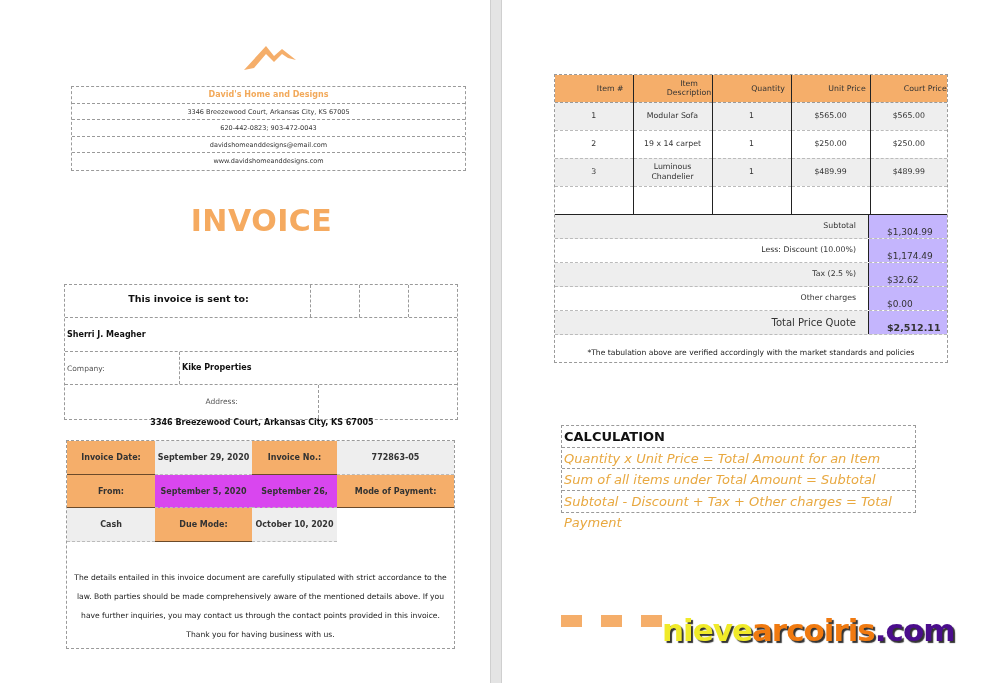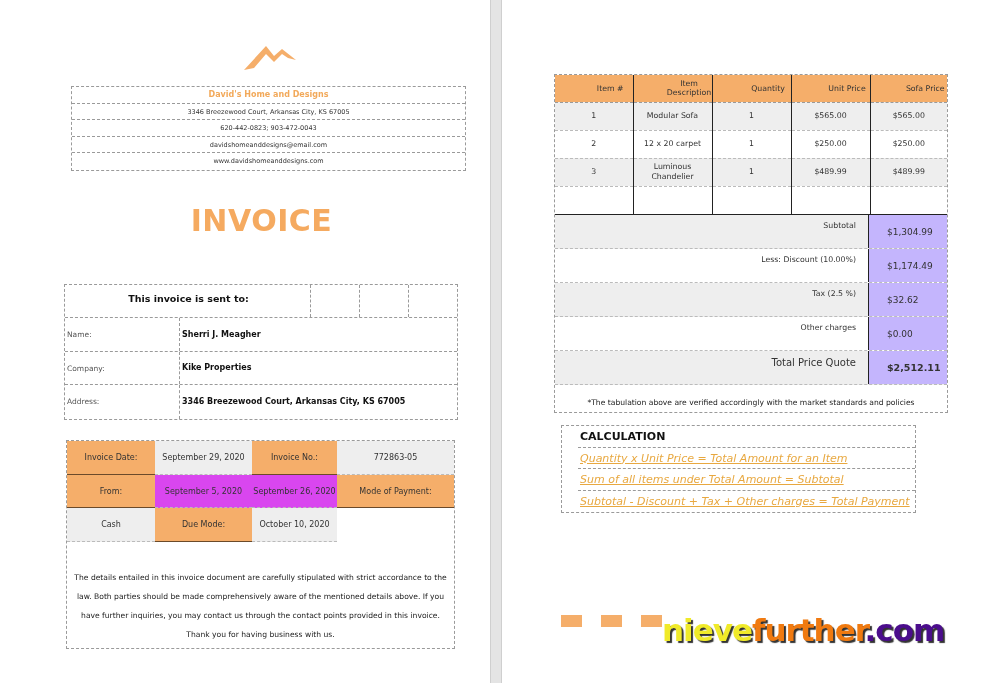--- a/index.html
+++ b/index.html
@@ -24,56 +24,56 @@
 
     .invoice-title { position: absolute; left: 0; width: 483px; top: 203px; text-align: center;
       font-size: 30px; font-weight: bold; color: #f5aa60; letter-spacing: 0.5px; }
 
     
     .sentto { position: absolute; left: 44px; top: 284px; width: 394px; border: 1px dashed #9a9a9a; }
     .sentto .head { display: flex; height: 33px; border-bottom: 1px dashed #9a9a9a; }
     .sentto .head .h-label { width: 245px; font-size: 9.5px; font-weight: bold; line-height: 28px; padding-left: 2px; color: #111; text-align: center; }
     .sentto .head .h-cell { width: 49px; border-left: 1px dashed #9a9a9a; }
     .sentto .row { display: flex; height: 33.5px; border-bottom: 1px dashed #9a9a9a; align-items: center; }
-    .sentto .row:last-child { border-bottom: none; }
+    .sentto .row:last-child { border-bottom: none; flex-direction: column; }
     .sentto .row .lbl { width: 115px; font-size: 7.5px; color: #555; padding-left: 2px; height: 100%; line-height: 33px; border-right: 1px dashed #9a9a9a; }
     .sentto .row .val { font-size: 8px; font-weight: bold; color: #111; padding-left: 2px; }
 
     
     .details { position: absolute; left: 46px; top: 440px; width: 389px; border: 1px dashed #9a9a9a; }
-    .details .grid { display: grid; grid-template-columns: 88px 97px 85px 117px; }
+    .details .grid { display: grid; grid-template-columns: 88px 97px 85px 117px; font-weight: bold; }
     .details .cell { height: 33.5px; line-height: 33px; text-align: center; font-size: 8px; color: #333; }
     .details .cell.k { background: #f5ae6a; border-bottom: 1px solid #6b4a2a; color: #333; }
     .details .cell.v { background: #eeeeee; border-bottom: 1px dashed #bbb; }
     .details .cell.v.white { background: #d946ef; }
     .details .note { padding: 26px 2px 2px 2px; font-size: 7.6px; line-height: 19px; text-align: center; color: #222; height: 106px; }
 
     
     .items { position: absolute; left: 554px; top: 74px; width: 394px; border: 1px dashed #9a9a9a; }
     .items table { border-collapse: collapse; width: 100%; }
     .items th { background: #f5ae6a; font-weight: normal; font-size: 7.8px; color: #333; height: 27px; border-right: 1px solid #222; border-bottom: 1px dashed #9a9a9a; padding-left: 33px; }
     .items td { font-size: 7.8px; color: #333; text-align: center; height: 28px; border-right: 1px solid #222; border-bottom: 1px dashed #bbb; line-height: 10px; }
     .items th:last-child, .items td:last-child { border-right: none; }
     .items tr.shade td { background: #eeeeee; }
     .items tr.empty td { background: #fff; border-bottom: 1px solid #222; height: 28px; }
 
-    .summary .srow { display: flex; height: 34px; border-bottom: 1px dashed #bbb; }
+    .summary .srow { display: flex; height: 24px; border-bottom: 1px dashed #bbb; }
     .summary .srow.shade { background: #eeeeee; }
     .summary .slabel { flex: 1; text-align: right; padding-right: 12px; font-size: 7.8px; color: #333; line-height: 22px; }
     .summary .sval { width: 79px; border-left: 1px solid #222; background: #c4b5fd; font-size: 9px; color: #333; padding-left: 18px; line-height: 34px; }
     .summary .srow.total .slabel { font-size: 10px; line-height: 24px; }
     .summary .srow.total .sval { font-weight: bold; font-size: 9.5px; }
     .summary .footnote { font-size: 7.6px; text-align: center; color: #222; height: 27px; line-height: 36px; }
 
     
     .calc { position: absolute; left: 561px; top: 425px; width: 355px; border: 1px dashed #9a9a9a; }
-    .calc div { height: 21.5px; line-height: 21px; font-size: 11px; padding-left: 2px; border-bottom: 1px dashed #9a9a9a; margin-left: 16px; }
+    .calc div { height: 21.5px; line-height: 21px; font-size: 13px; padding-left: 2px; border-bottom: 1px dashed #9a9a9a; }
     .calc div:last-child { border-bottom: none; }
     .calc .title { font-weight: bold; color: #111; }
-    .calc .formula { color: #e8a840; font-style: italic; text-decoration: underline; }
+    .calc .formula { color: #e8a840; font-style: italic; }
 
     
     .squares { position: absolute; top: 615px; left: 561px; display: flex; gap: 19px; }
     .squares span { width: 21px; height: 12px; background: #f5ae6a; display: block; }
     .watermark { position: absolute; left: 662px; top: 612px; font-size: 31px; font-weight: bold;
       font-family: "DejaVu Sans", sans-serif; letter-spacing: -1px; text-shadow: 2px 2px 1px #333; }
     .watermark .w1 { color: #f0ea2a; }
     .watermark .w2 { color: #f07a10; }
     .watermark .w3 { color: #4b0d8c; }
   </style>
@@ -96,21 +96,20 @@
   <div class="invoice-title">INVOICE</div>
 
   <div class="sentto">
     <div class="head">
       <div class="h-label">This invoice is sent to:</div>
       <div class="h-cell"></div>
       <div class="h-cell"></div>
       <div class="h-cell"></div>
     </div>
     <div class="row">
-      <div class="lbl">Name:</div>
       <div class="val">Sherri J. Meagher</div>
     </div>
     <div class="row">
       <div class="lbl">Company:</div>
       <div class="val">Kike Properties</div>
     </div>
     <div class="row">
       <div class="lbl">Address:</div>
       <div class="val">3346 Breezewood Court, Arkansas City, KS 67005</div>
     </div>
@@ -141,34 +140,34 @@
 <div class="page page-right"></div>
 
 <div class="items">
   <table>
     <thead>
       <tr>
         <th style="width:78px">Item #</th>
         <th style="width:79px">Item Description</th>
         <th style="width:79px">Quantity</th>
         <th style="width:79px">Unit Price</th>
-        <th>Sofa Price</th>
+        <th>Court Price</th>
       </tr>
     </thead>
     <tbody>
       <tr class="shade">
         <td>1</td>
         <td>Modular Sofa</td>
         <td>1</td>
         <td>$565.00</td>
         <td>$565.00</td>
       </tr>
       <tr>
         <td>2</td>
-        <td>12 x 20 carpet</td>
+        <td>19 x 14 carpet</td>
         <td>1</td>
         <td>$250.00</td>
         <td>$250.00</td>
       </tr>
       <tr class="shade">
         <td>3</td>
         <td>Luminous Chandelier</td>
         <td>1</td>
         <td>$489.99</td>
         <td>$489.99</td>
@@ -214,14 +213,14 @@
   <div class="formula">Subtotal - Discount + Tax + Other charges = Total Payment</div>
 </div>
 
 <div class="squares">
   <span></span>
   <span></span>
   <span></span>
 </div>
 
 <div class="watermark">
-  <span class="w1">nieve</span><span class="w2">further</span><span class="w3">.com</span>
+  <span class="w1">nieve</span><span class="w2">arcoiris</span><span class="w3">.com</span>
 </div>
 
 </body></html>

